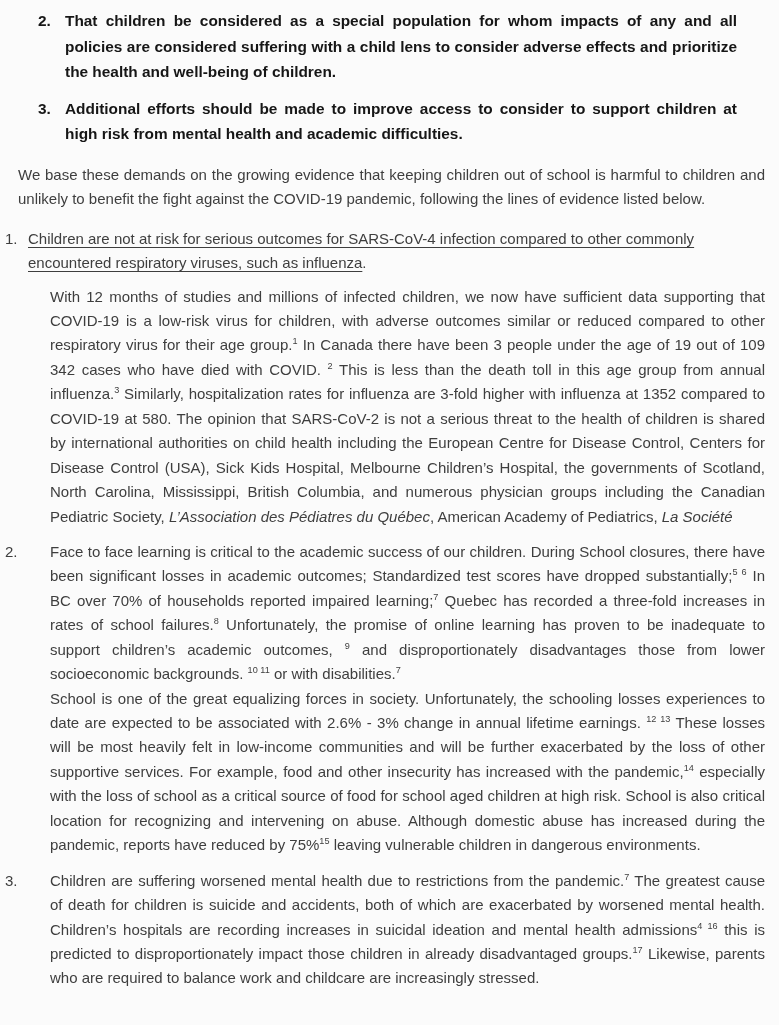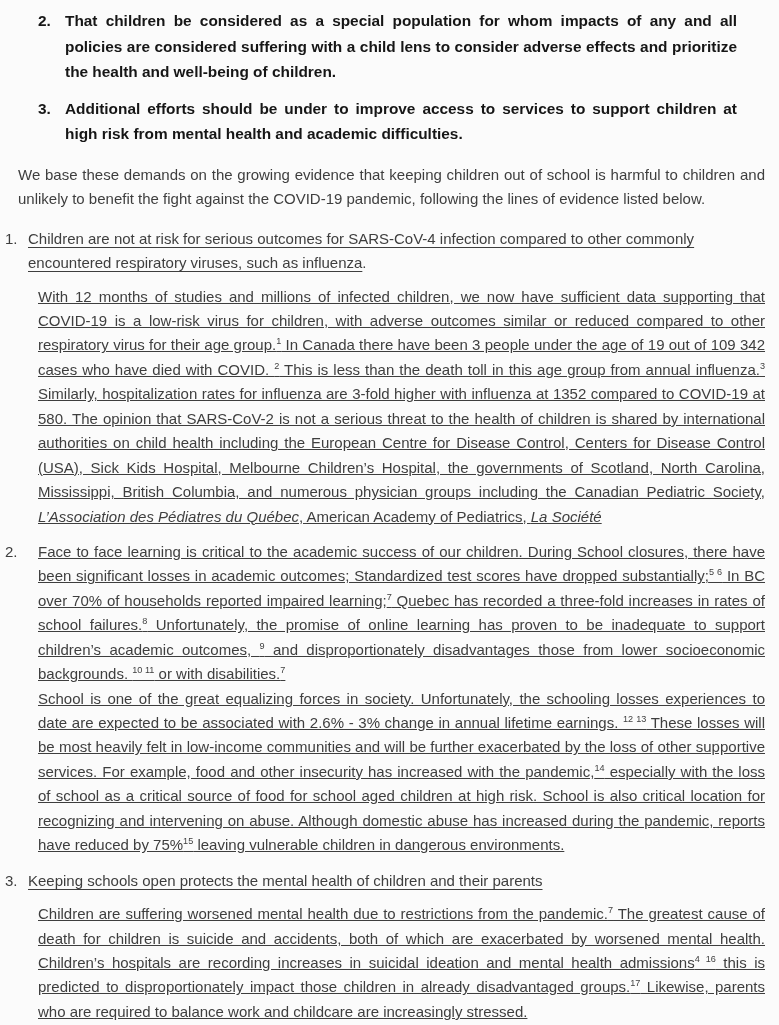--- a/index.html
+++ b/index.html
@@ -52,22 +52,21 @@
     top: 0;
   }
   .ev-heading {
     font-weight: normal;
     font-size: 15px;
     margin-bottom: 9px;
     padding-right: 10px;
   }
   .ev-heading .u { text-decoration: underline; text-underline-offset: 3px; }
   .ev-body {
-    margin-left: 10px;
-    text-decoration: underline;
+    margin-left: 22px;
   }
   .ev-body p {
     text-align: justify;
   }
   sup {
     font-size: 61%;
     line-height: 0;
     vertical-align: super;
   }
   em { font-style: italic; }
@@ -77,21 +76,21 @@
 
 <div class="page">
 
   <div class="top-item">
     <span class="num">2.</span>
     <div class="top-text">That children be considered as a special population for whom impacts of any and all policies are considered suffering with a child lens to consider adverse effects and prioritize the health and well-being of children.</div>
   </div>
 
   <div class="top-item">
     <span class="num">3.</span>
-    <div class="top-text">Additional efforts should be under to improve access to services to support children at high risk from mental health and academic difficulties.</div>
+    <div class="top-text">Additional efforts should be made to improve access to consider to support children at high risk from mental health and academic difficulties.</div>
   </div>
 
   <p class="intro">We base these demands on the growing evidence that keeping children out of school is harmful to children and unlikely to benefit the fight against the COVID-19 pandemic, following the lines of evidence listed below.</p>
 
   <div class="evidence-item">
     <span class="ev-num">1.</span>
     <div class="ev-heading"><span class="u">Children are not at risk for serious outcomes for SARS-CoV-4 infection compared to other commonly encountered respiratory viruses, such as influenza</span><span>.</span></div>
     <div class="ev-body">
       <p><span>With 12 months of studies and millions of infected children, we now have sufficient data supporting that COVID-19 is a low-risk virus for children, with adverse outcomes similar or reduced compared to other respiratory virus for their age group.</span><sup>1</sup><span> In Canada there have been 3 people under the age of 19 out of 109 342 cases who have died with COVID. </span><sup>2</sup><span>  This is less than the death toll in this age group from annual influenza.</span><sup>3</sup><span> Similarly, hospitalization rates for influenza are 3-fold higher with influenza at 1352 compared to COVID-19 at 580. The opinion that SARS-CoV-2 is not a serious threat to the health of children is shared by international authorities on child health including the European Centre for Disease Control, Centers for Disease Control (USA), Sick Kids Hospital, Melbourne Children’s Hospital, the governments of Scotland, North Carolina, Mississippi, British Columbia, and numerous physician groups including the Canadian Pediatric Society, </span><em>L’Association des Pédiatres du Québec</em><span>, American Academy of Pediatrics, </span><em>La Société</em></p>
     </div>
@@ -100,19 +99,18 @@
   <div class="evidence-item">
     <span class="ev-num">2.</span>
     <div class="ev-body">
       <p><span>Face to face learning is critical to the academic success of our children.  During School closures, there have been significant losses in academic outcomes; Standardized test scores have dropped substantially;</span><sup>5 6</sup><span> In BC over 70% of households reported impaired learning;</span><sup>7</sup><span> Quebec has recorded a three-fold increases in rates of school failures.</span><sup>8</sup><span> Unfortunately, the promise of online learning has proven to be inadequate to support children’s academic outcomes, </span><sup>9</sup><span> and disproportionately disadvantages those from lower socioeconomic backgrounds. </span><sup>10 11</sup><span> or with disabilities.</span><sup>7</sup></p>
       <p><span>School is one of the great equalizing forces in society. Unfortunately, the schooling losses experiences to date are expected to be associated with 2.6% - 3% change in annual lifetime earnings. </span><sup>12 13</sup><span> These losses will be most heavily felt in low-income communities and will be further exacerbated by the loss of other supportive services.  For example, food and other insecurity has increased with the pandemic,</span><sup>14</sup><span> especially with the loss of school as a critical source of food for school aged children at high risk. School is also critical location for recognizing and intervening on abuse. Although domestic abuse has increased during the pandemic, reports have reduced by 75%</span><sup>15</sup><span> leaving vulnerable children in dangerous environments.</span></p>
     </div>
   </div>
 
   <div class="evidence-item">
     <span class="ev-num">3.</span>
-    <div class="ev-heading"><span class="u">Keeping schools open protects the mental health of children and their parents</span></div>
     <div class="ev-body">
       <p><span>Children are suffering worsened mental health due to restrictions from the pandemic.</span><sup>7</sup><span>  The greatest cause of death for children is suicide and accidents, both of which are exacerbated by worsened mental health. Children’s hospitals are recording increases in suicidal ideation and mental health admissions</span><sup>4 16</sup><span> this is predicted to disproportionately impact those children in already disadvantaged groups.</span><sup>17</sup><span> Likewise, parents who are required to balance work and childcare are increasingly stressed.</span></p>
     </div>
   </div>
 
 </div>
 
 </body></html>

